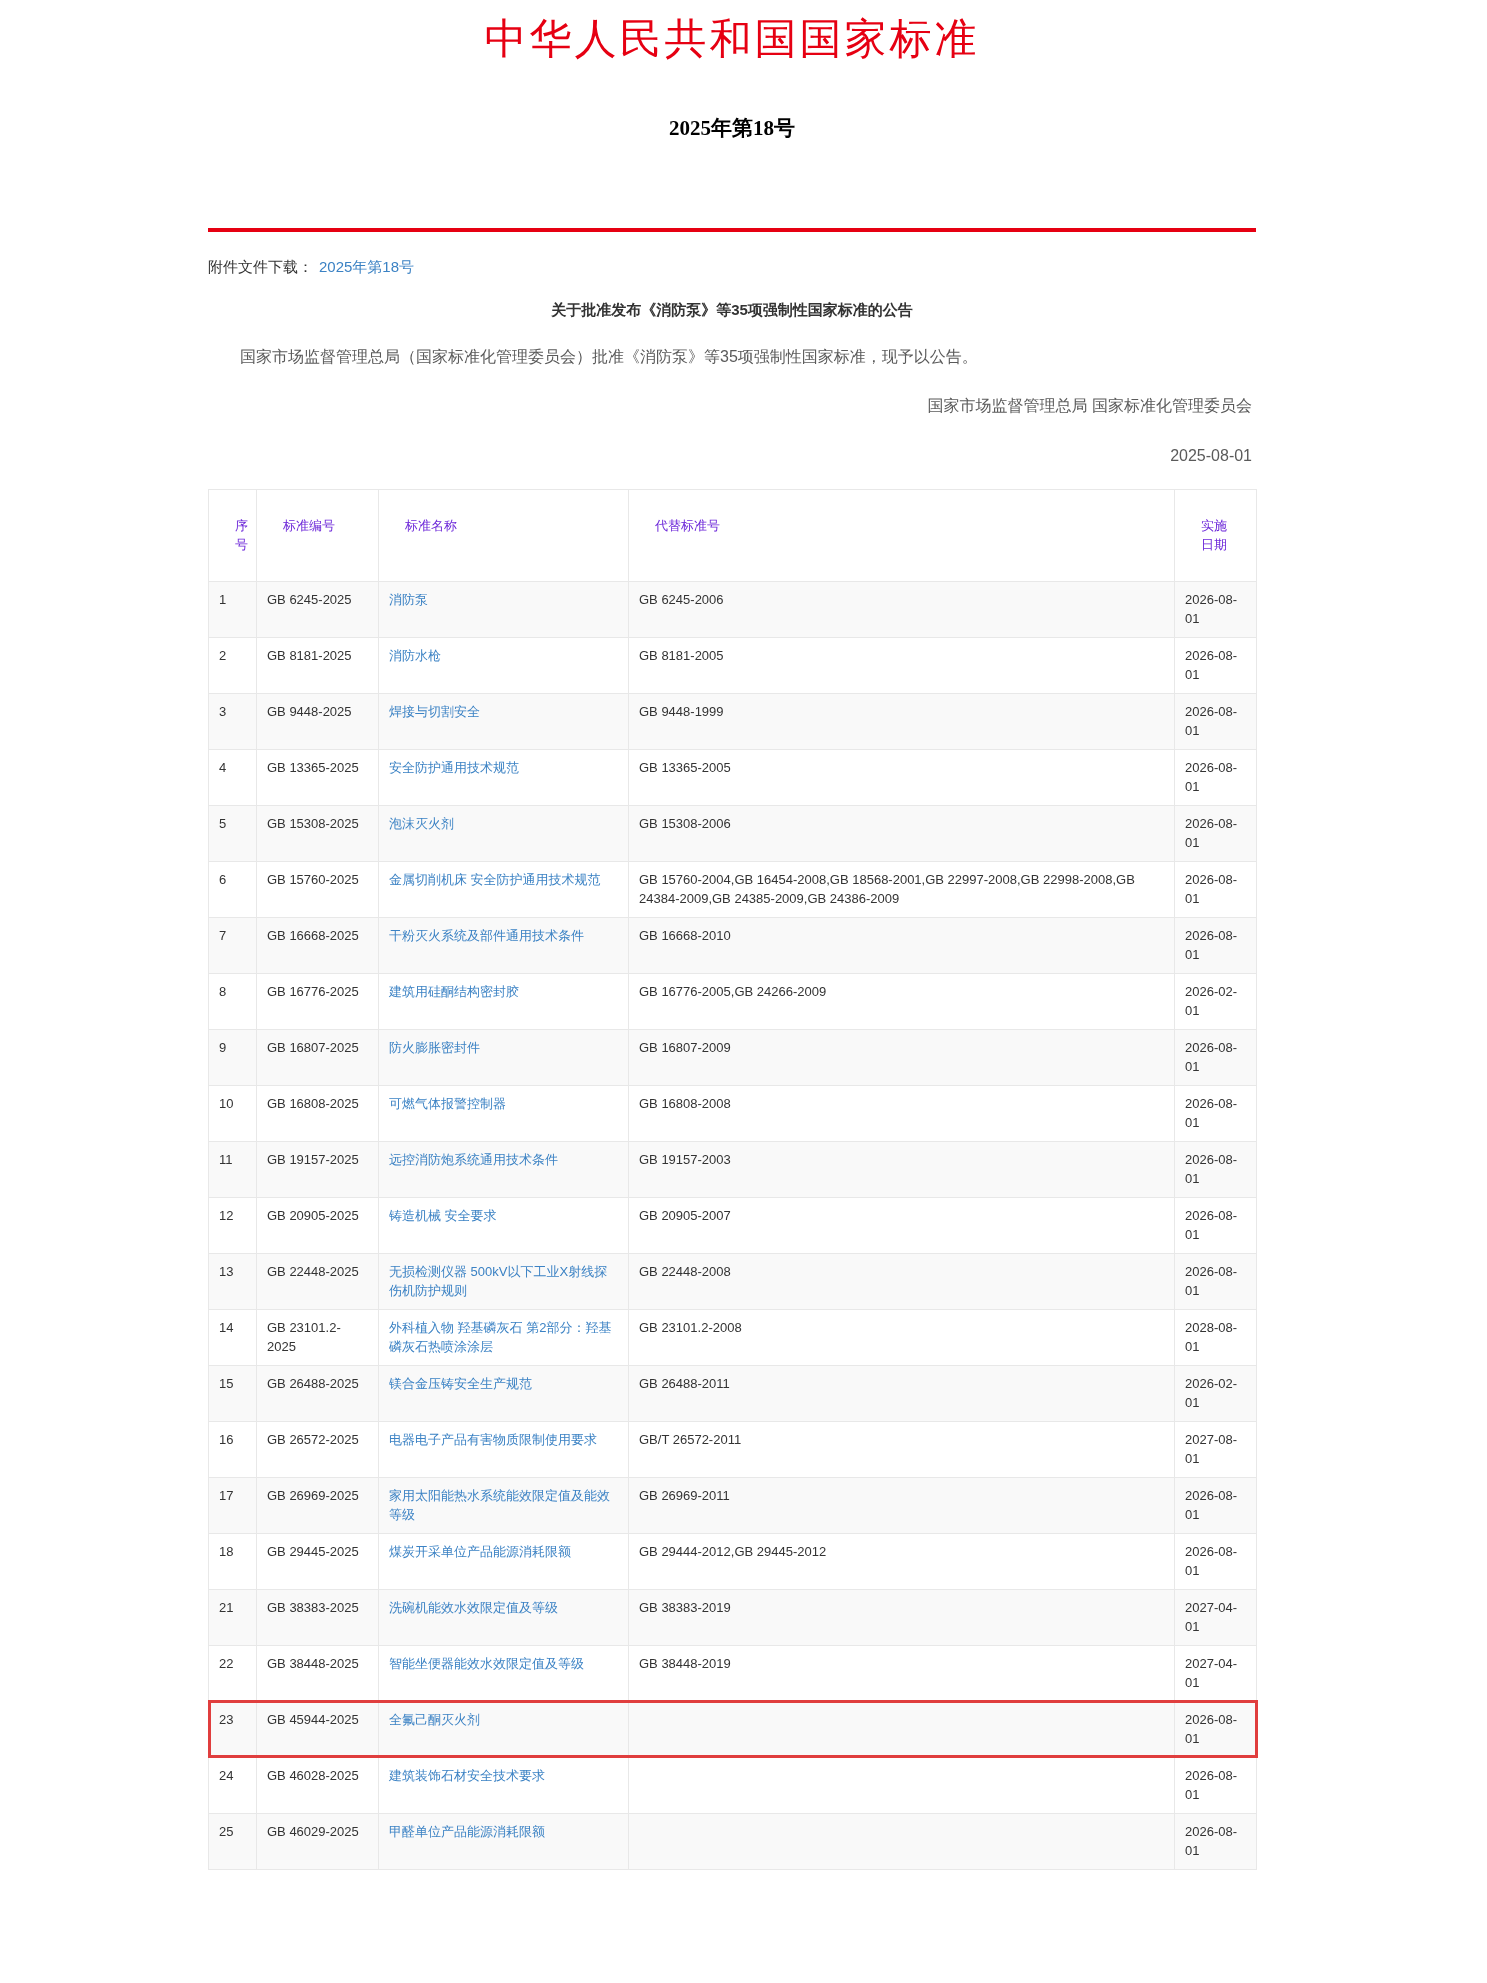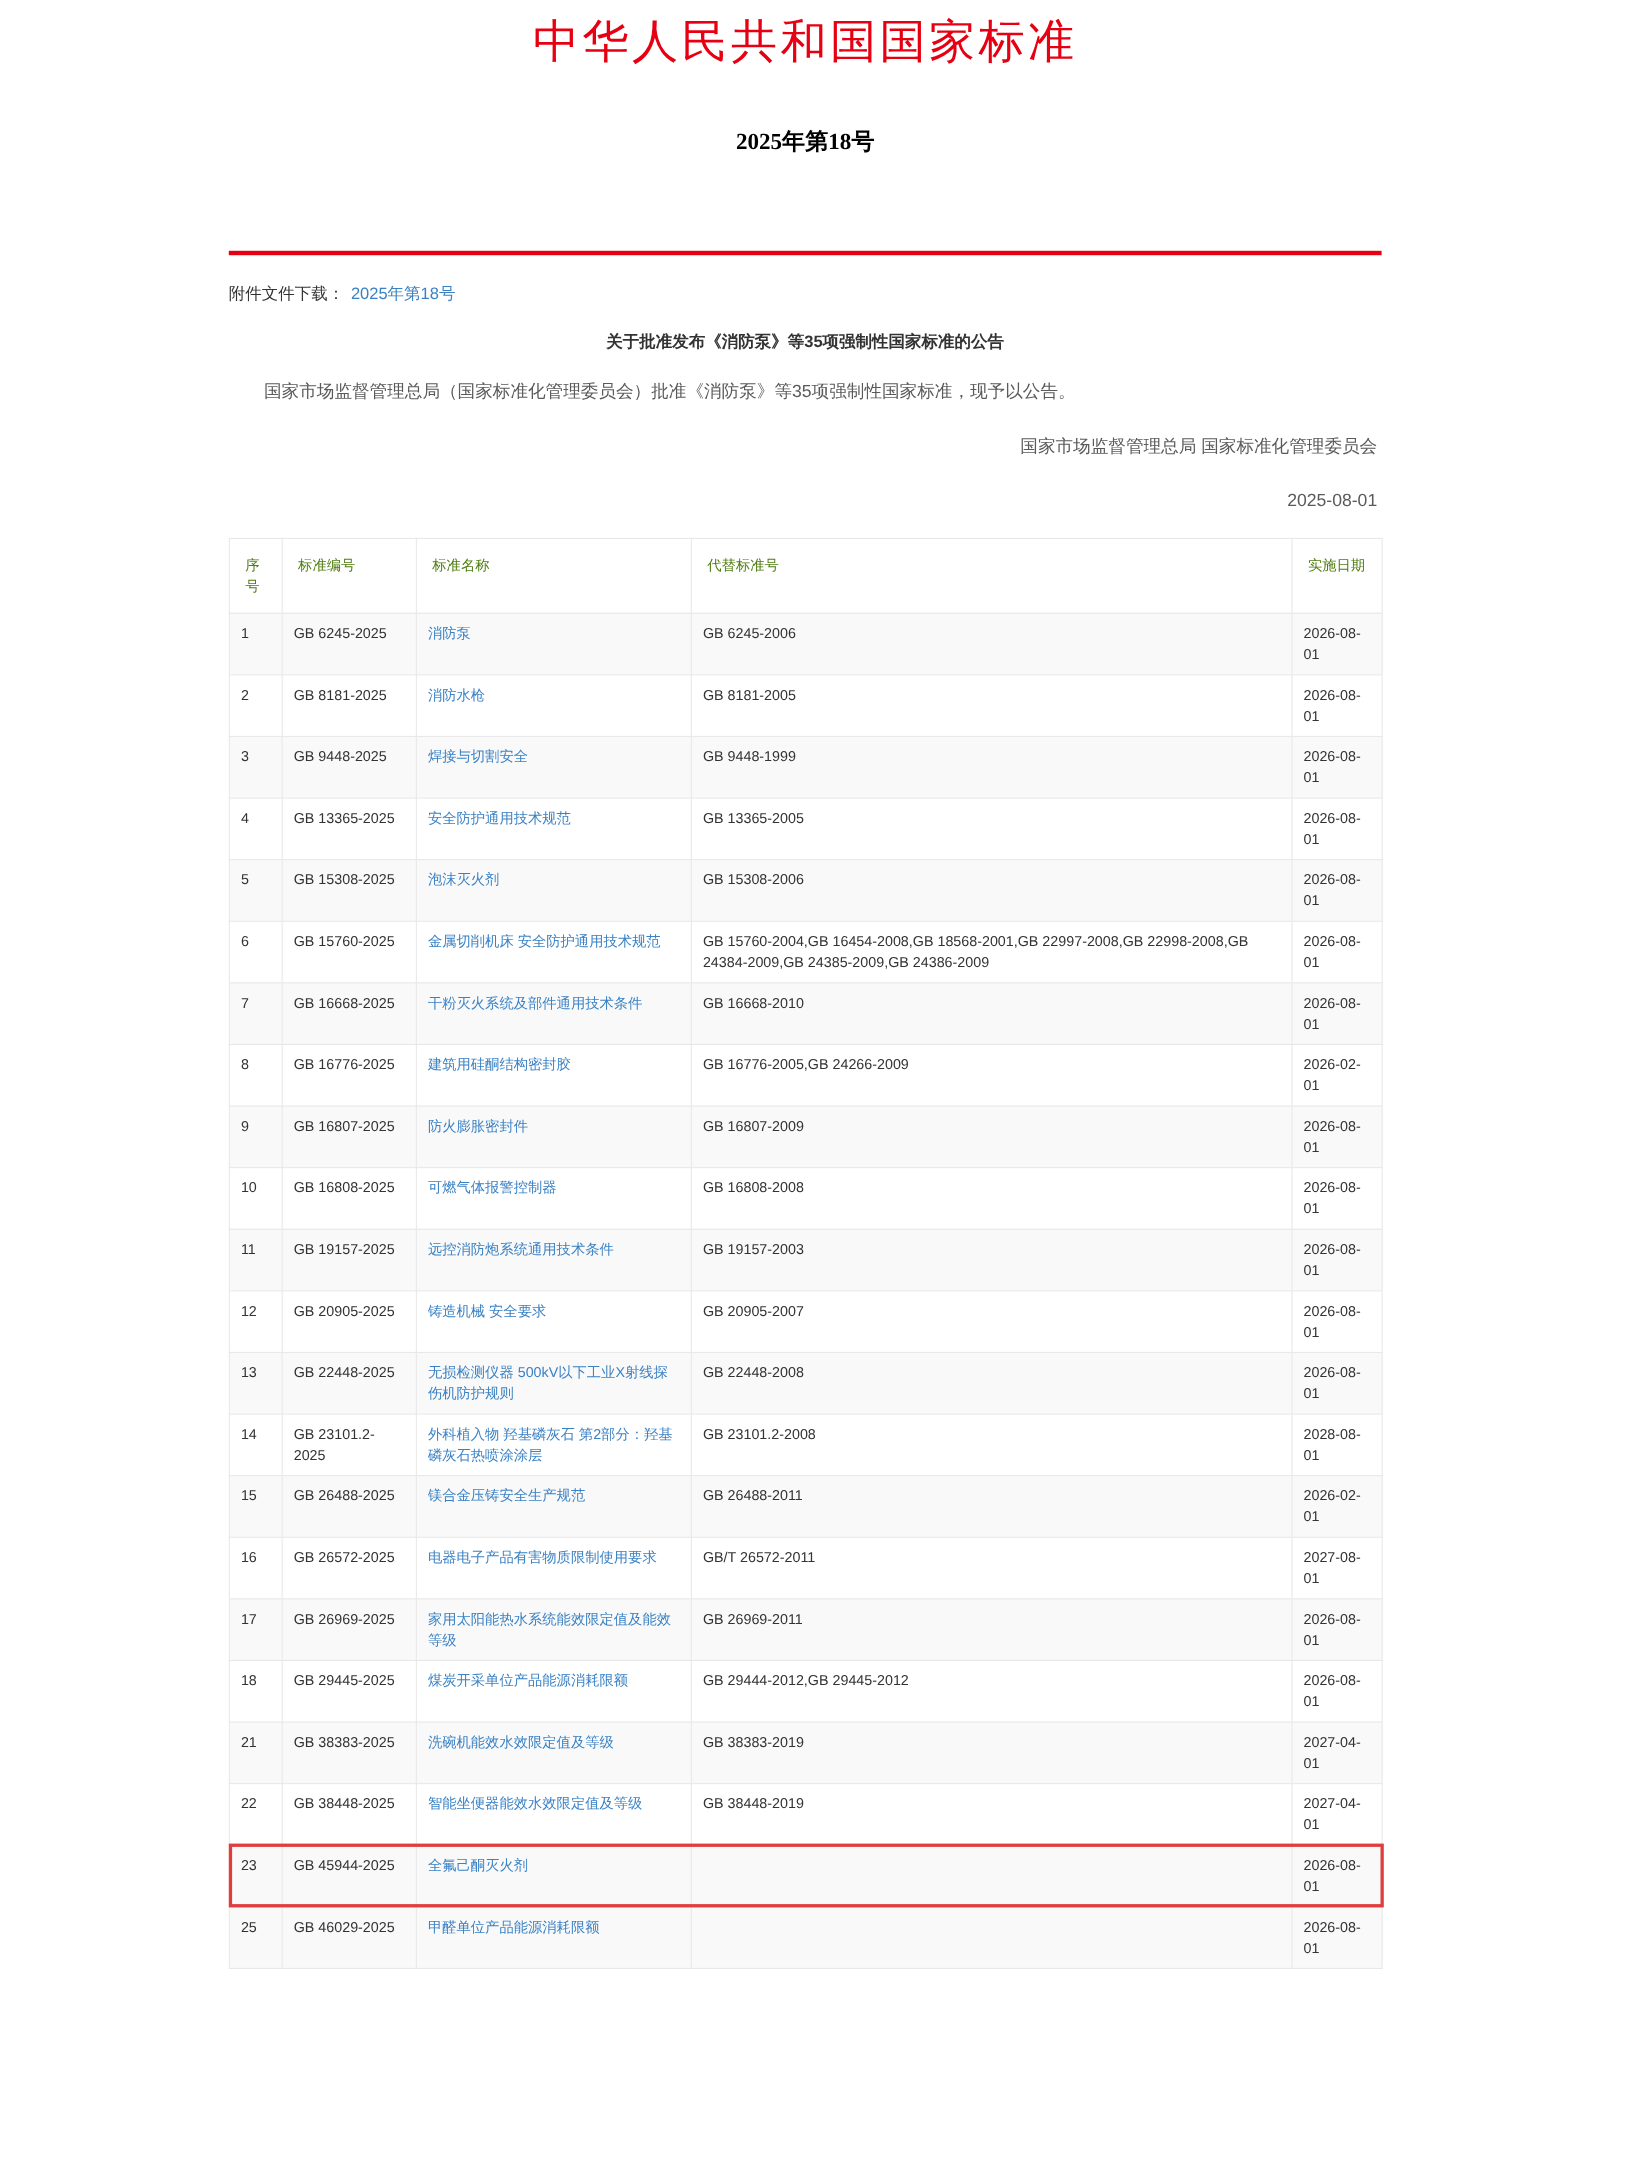--- a/index.html
+++ b/index.html
@@ -50,21 +50,21 @@
     margin-top: 24px; width: 1048px;
     border-collapse: collapse; table-layout: fixed;
   }
   table.standards th, table.standards td {
     border: 1px solid #e8e8e8;
     padding: 8px 10px;
     font-size: 13px; line-height: 1.5;
     text-align: left; vertical-align: top;
     word-wrap: break-word;
   }
-  table.standards th { font-weight: 400; color: #4d7c0f; background: #fff; padding: 14px; }
+  table.standards th { font-weight: 400; color: #6d28d9; background: #fff; padding: 26px; }
   table.standards tr.odd td { background: #f9f9f9; }
   table.standards td a { color: #3b82c4; text-decoration: none; cursor: pointer; }
   table.standards tr.highlight { outline: 3px solid #e03e3e; outline-offset: -2px; }
 </style>
 </head>
 <body>
 
 <div class="wrapper">
 
   <div class="doc-header">
@@ -243,20 +243,27 @@
     <td>GB 38448-2019</td>
     <td>2027-04-01</td>
   </tr>
         <tr class="odd highlight">
     <td>23</td>
     <td>GB 45944-2025</td>
     <td><a>全氟己酮灭火剂</a></td>
     <td></td>
     <td>2026-08-01</td>
   </tr>
+        <tr>
+    <td>24</td>
+    <td>GB 46028-2025</td>
+    <td><a>建筑装饰石材安全技术要求</a></td>
+    <td></td>
+    <td>2026-08-01</td>
+  </tr>
         <tr class="odd">
     <td>25</td>
     <td>GB 46029-2025</td>
     <td><a>甲醛单位产品能源消耗限额</a></td>
     <td></td>
     <td>2026-08-01</td>
   </tr>
       </tbody>
   </table>
 

